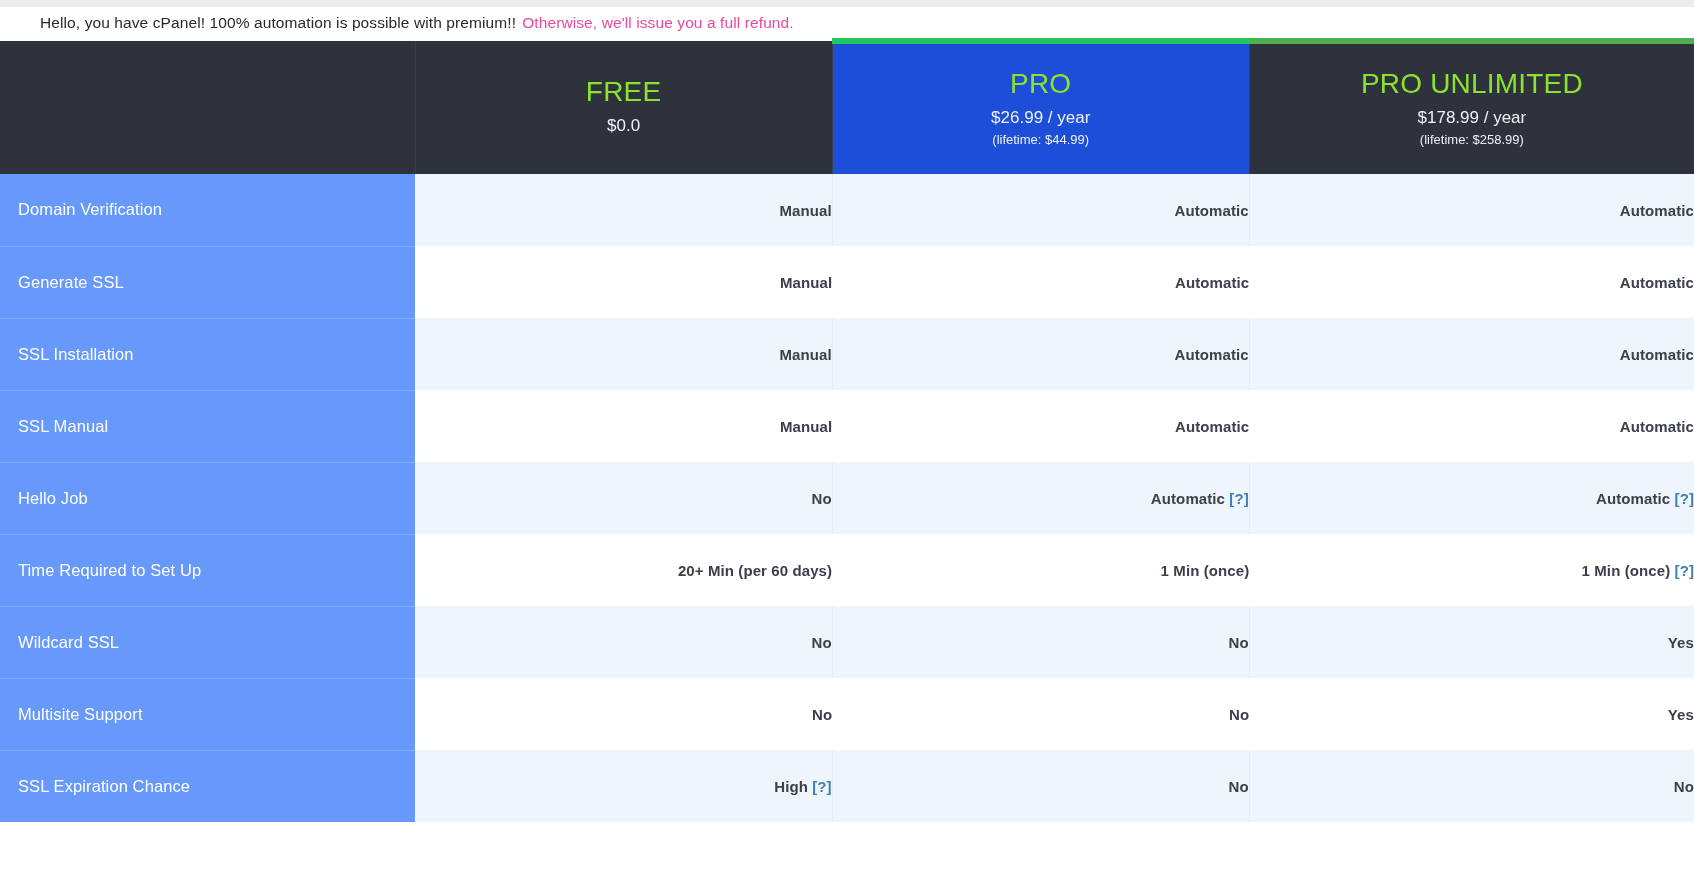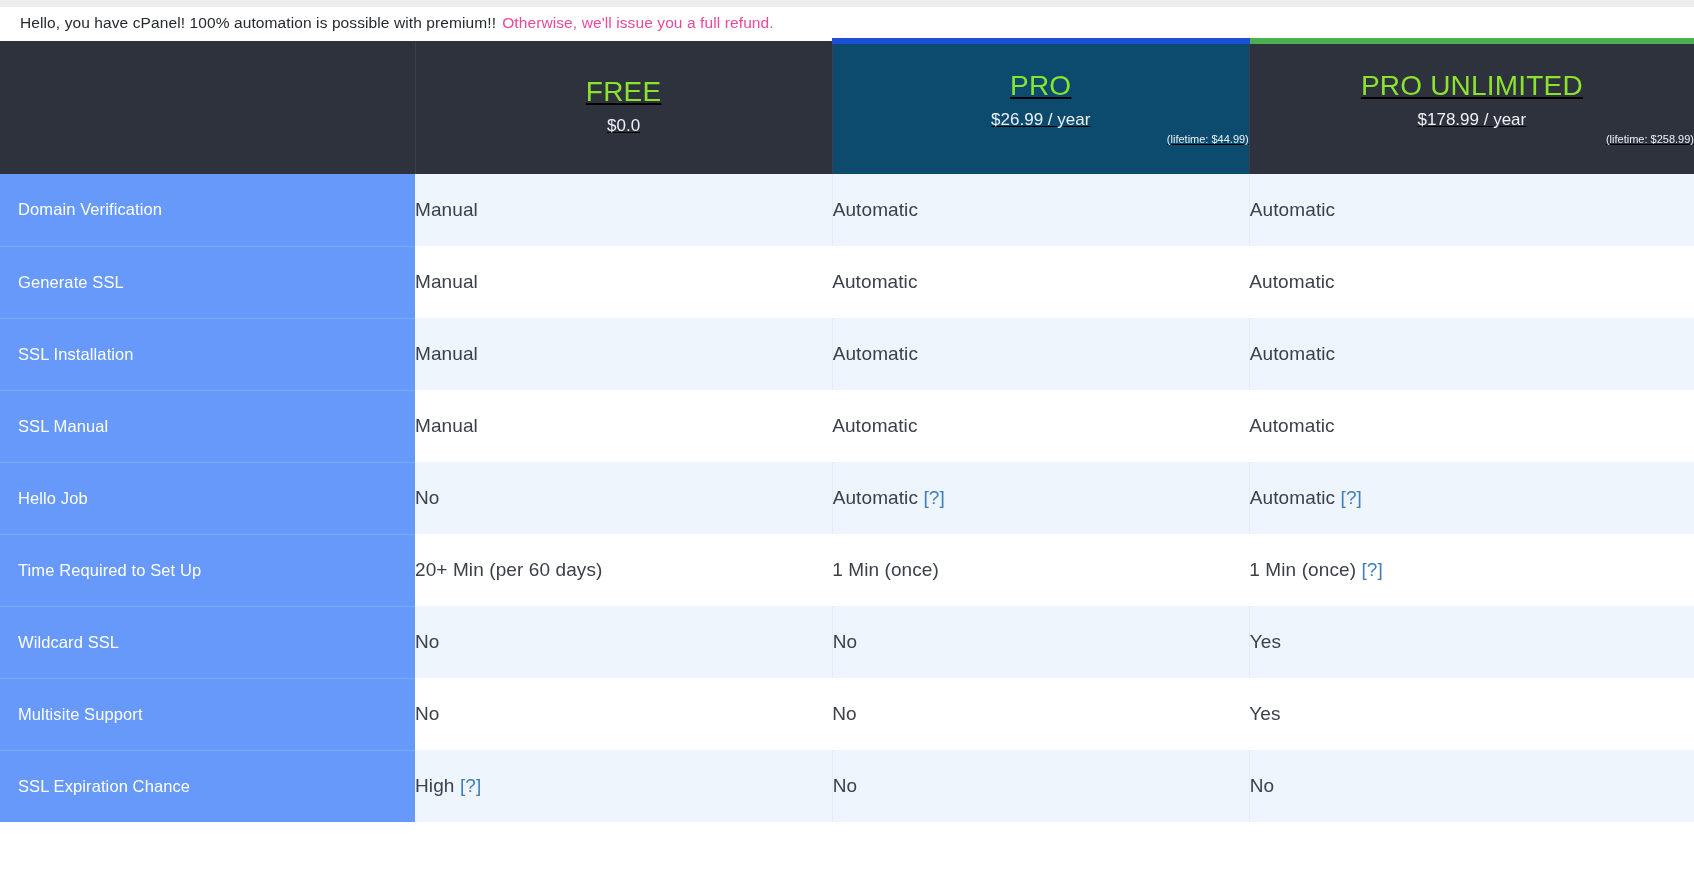--- a/index.html
+++ b/index.html
@@ -17,21 +17,21 @@
     width: 100%;
     height: 7px;
     background: #eceded;
   }
   .banner {
     width: 100%;
     height: 31px;
     background: #ffffff;
     display: flex;
     align-items: center;
-    padding-left: 20px;
+    padding-left: 40px;
     white-space: nowrap;
   }
   .banner-main {
     font-size: 15.5px;
     color: #26292e;
     letter-spacing: .1px;
   }
   .banner-refund {
     font-size: 15.5px;
     color: #ec4899;
@@ -52,32 +52,31 @@
 
   
   thead tr { height: 133px; }
 
   th {
     background: #2d323d;
     vertical-align: middle;
     text-align: center;
     padding: 0;
     font-weight: normal;
-    text-decoration: underline;
   }
   th.corner {
     background: #2d323d;
     border-right: 1px solid #3a3f4a;
   }
   th.plan {
     border-left: 1px solid #3a3f4a;
   }
   th.plan.highlight {
-    background: #0c4a6e;
-    border-top: 6px solid #1d4ed8;
+    background: #1d4ed8;
+    border-top: 6px solid #22c55e;
   }
   th.plan.highlight-edge {
     border-top: 6px solid #4caf50;
   }
 
   .plan-name {
     display: block;
     color: #8ce32e;
     font-size: 28px;
     line-height: 1.15;
@@ -87,46 +86,46 @@
   .plan-name.lg { font-size: 28px; }
   .plan-price {
     display: block;
     color: #eef1f5;
     font-size: 17px;
     line-height: 1.45;
   }
   .plan-lifetime {
     display: block;
     color: #eef1f5;
-    font-size: 11px;
+    font-size: 13px;
     line-height: 1.45;
-    text-align: right;
   }
 
   
   tbody tr { height: 72px; padding-left: 36px; }
 
   td.feature {
     background: #6699fa;
     color: #ffffff;
     font-size: 16.5px;
     padding-left: 18px;
     vertical-align: middle;
     border-bottom: 1px solid #7aa8fb;
     letter-spacing: .1px;
   }
   tbody tr:last-child td.feature { border-bottom: none; }
 
   td.value {
-    text-align: left;
+    text-align: right;
     vertical-align: middle;
-    font-size: 19px;
+    font-size: 15px;
     color: #3b4049;
     background: #ffffff;
     letter-spacing: .1px;
+    font-weight: bold;
   }
   tbody tr.alt td.value {
     background: #eef5fd;
   }
   tbody tr.alt td.value + td.value {
     border-left: 1px solid #e3edfa;
   }
 
   .hint {
     color: #3d7ebb;

